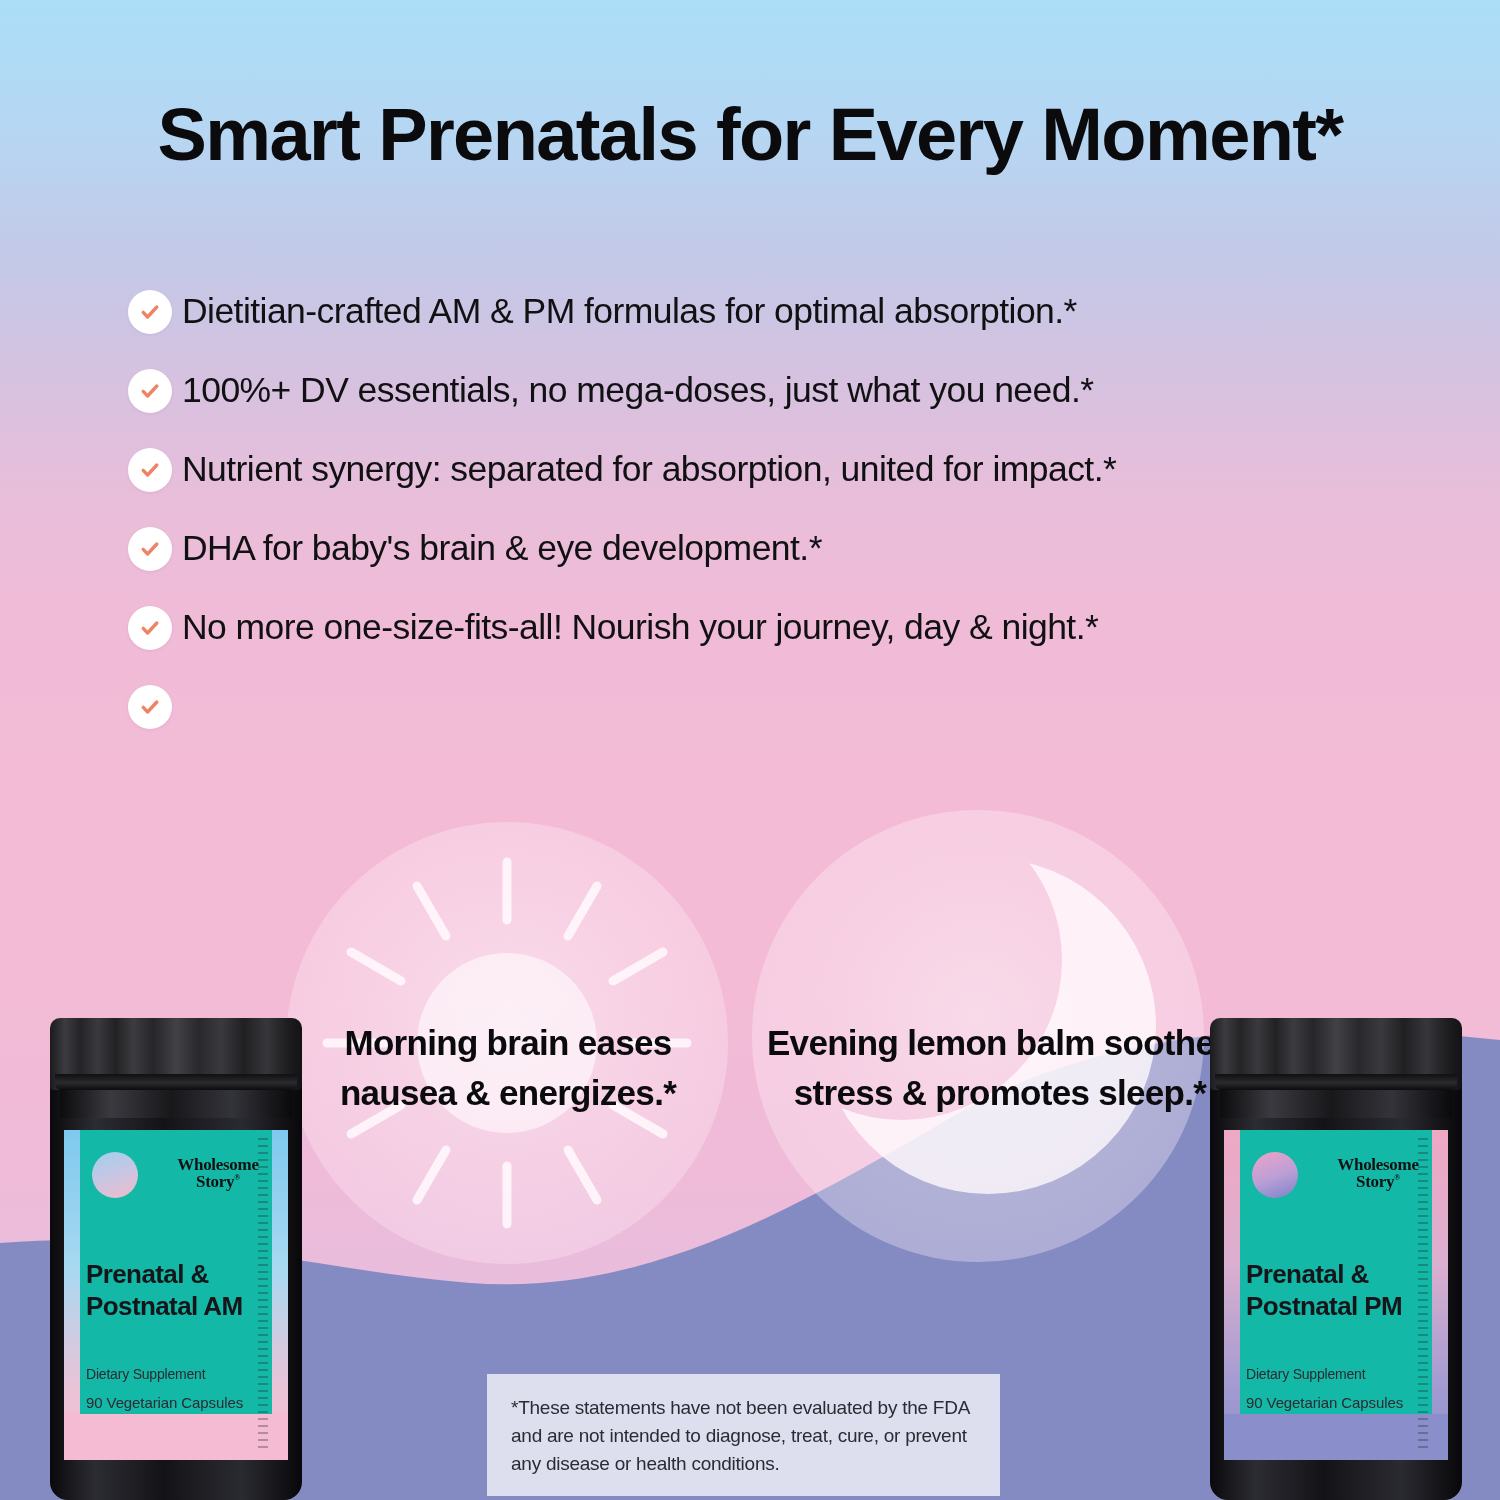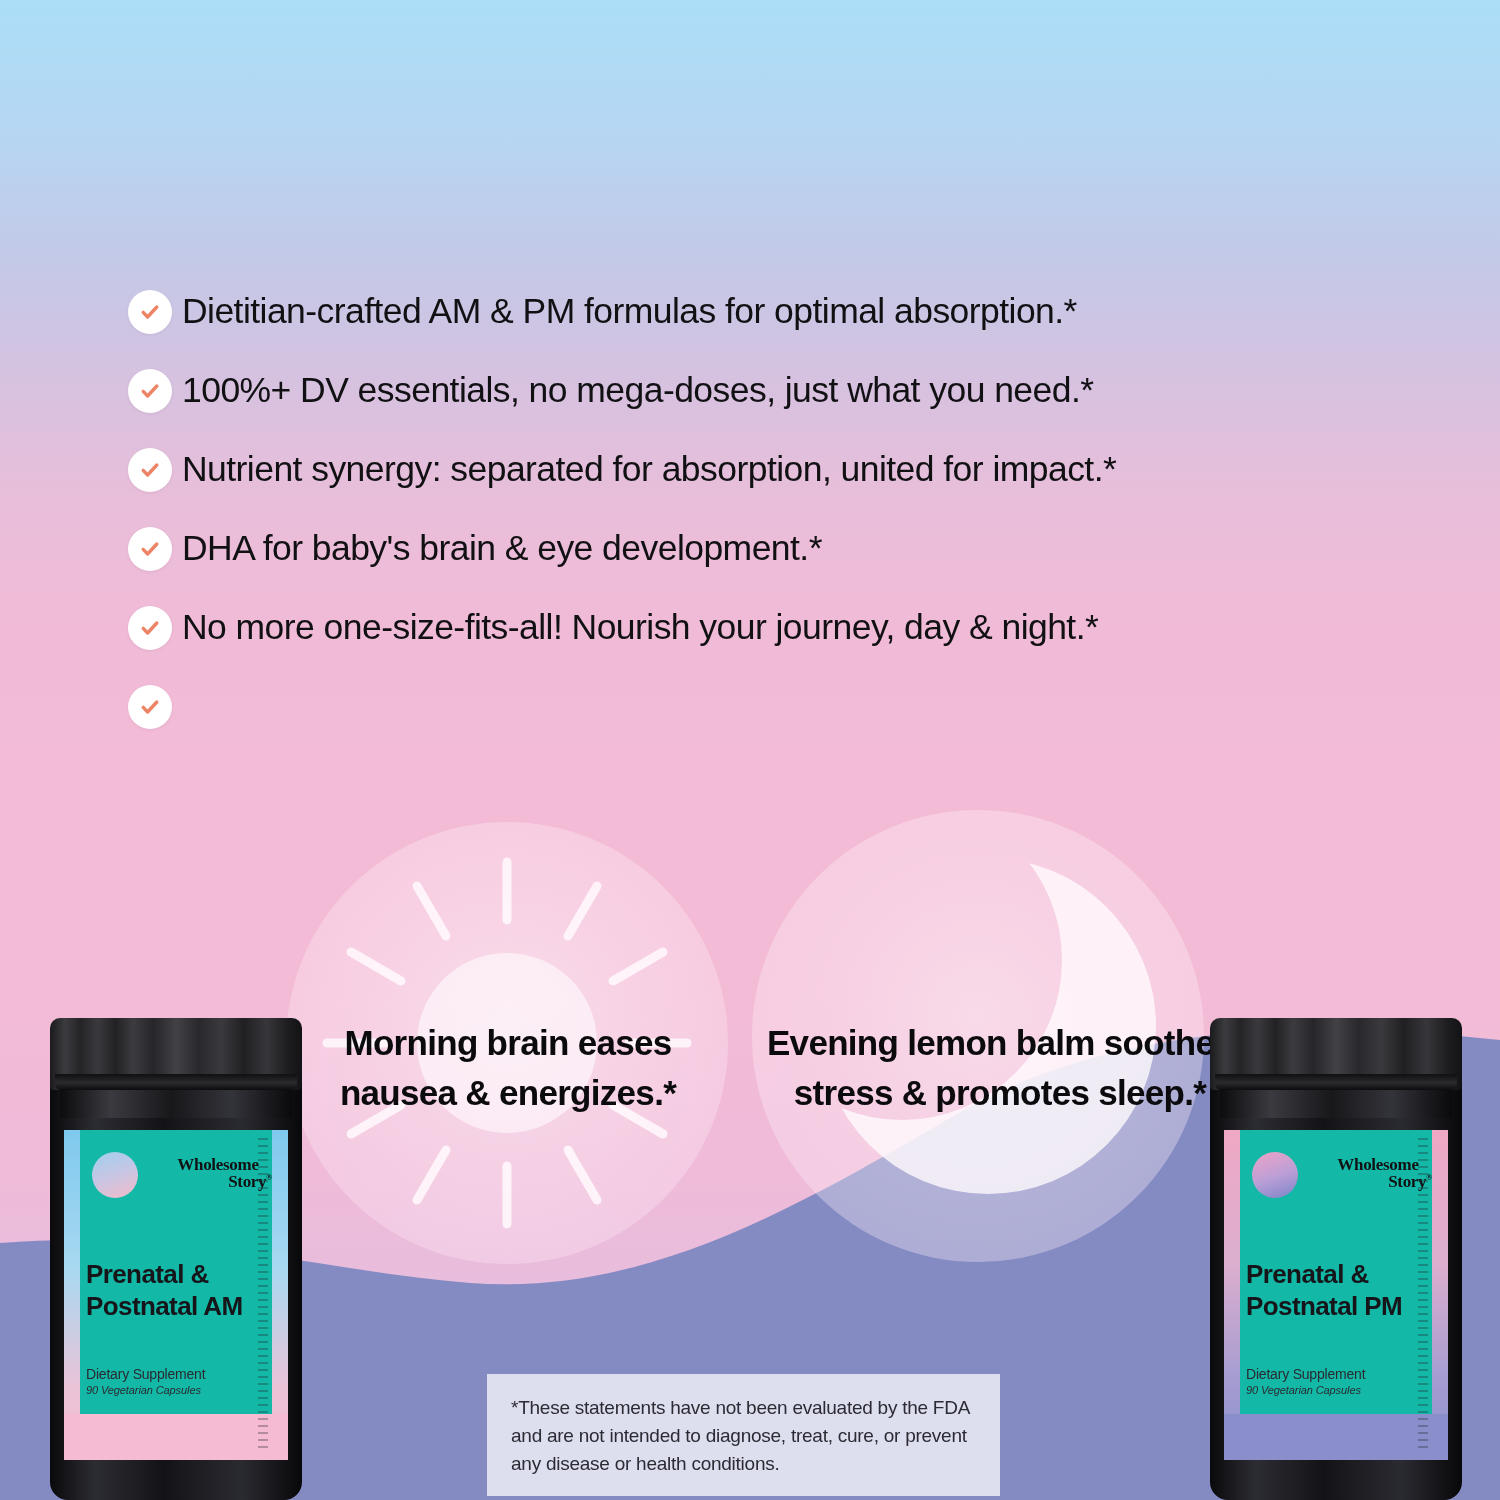--- a/index.html
+++ b/index.html
@@ -162,36 +162,36 @@
   }
   .brand {
     position:absolute;
     text-align:center;
     font-family:"Liberation Serif", serif;
     font-weight:bold;
     color:#111114;
     line-height:1.0;
   }
   .brand .l1 { font-size:17px; letter-spacing:-0.3px; display:block; }
-  .brand .l2 { font-size:17px; letter-spacing:-0.3px; display:block;text-align:right; }
+  .brand .l2 { font-size:17px; letter-spacing:-0.3px; display:block; }
   .brand .reg { font-size:8px; vertical-align:super; }
   .prod-name {
     position:absolute;
     font-size:26px;
     font-weight:bold;
     color:#15151A;
     letter-spacing:-0.6px;
     line-height:1.24;
   }
   .sub-line {
     position:absolute;
     color:#2A2A30;
   }
   .sub-line .s1 { font-size:14px; letter-spacing:-0.2px; display:block; }
-  .sub-line .s2 { font-size:11px; letter-spacing:-0.1px; display:block; margin-top:2px;font-style:italic; }
+  .sub-line .s2 { font-size:15px; letter-spacing:-0.1px; display:block; margin-top:12px; }
   .ticks {
     position:absolute; top:8px; bottom:8px; width:10px;
     opacity:0.55;
     background:repeating-linear-gradient(180deg,
       rgba(30,30,40,0.55) 0px, rgba(30,30,40,0.55) 2px,
       rgba(255,255,255,0) 2px, rgba(255,255,255,0) 7px);
   }
 
   
   #disclaimer {
@@ -213,20 +213,21 @@
 
 <div id="stage">
 
   <div class="bg-gradient"></div>
 
   <svg class="wave" viewBox="0 0 1500 1500" preserveAspectRatio="none">
     <path d="M0,1243 C180,1228 330,1272 470,1283 C640,1296 790,1212 950,1118
              C1090,1036 1260,1014 1500,1040 L1500,1500 L0,1500 Z" fill="#848BC3"></path>
   </svg>
 
+  <h1 class="headline">Smart Prenatals for Every Moment*</h1>
 
   <div class="bullets">
 
     <div class="bullet-row">
       <span class="check-badge">
         <svg width="26" height="26" viewBox="0 0 26 26">
           <path d="M6.2 13.4 L10.6 18.0 L19.8 8.0" fill="none" stroke="#EE8466" stroke-width="3.4" stroke-linecap="round" stroke-linejoin="round"></path>
         </svg>
       </span>
       <span class="bullet-text">Dietitian-crafted AM &amp; PM formulas for optimal absorption.*</span>

